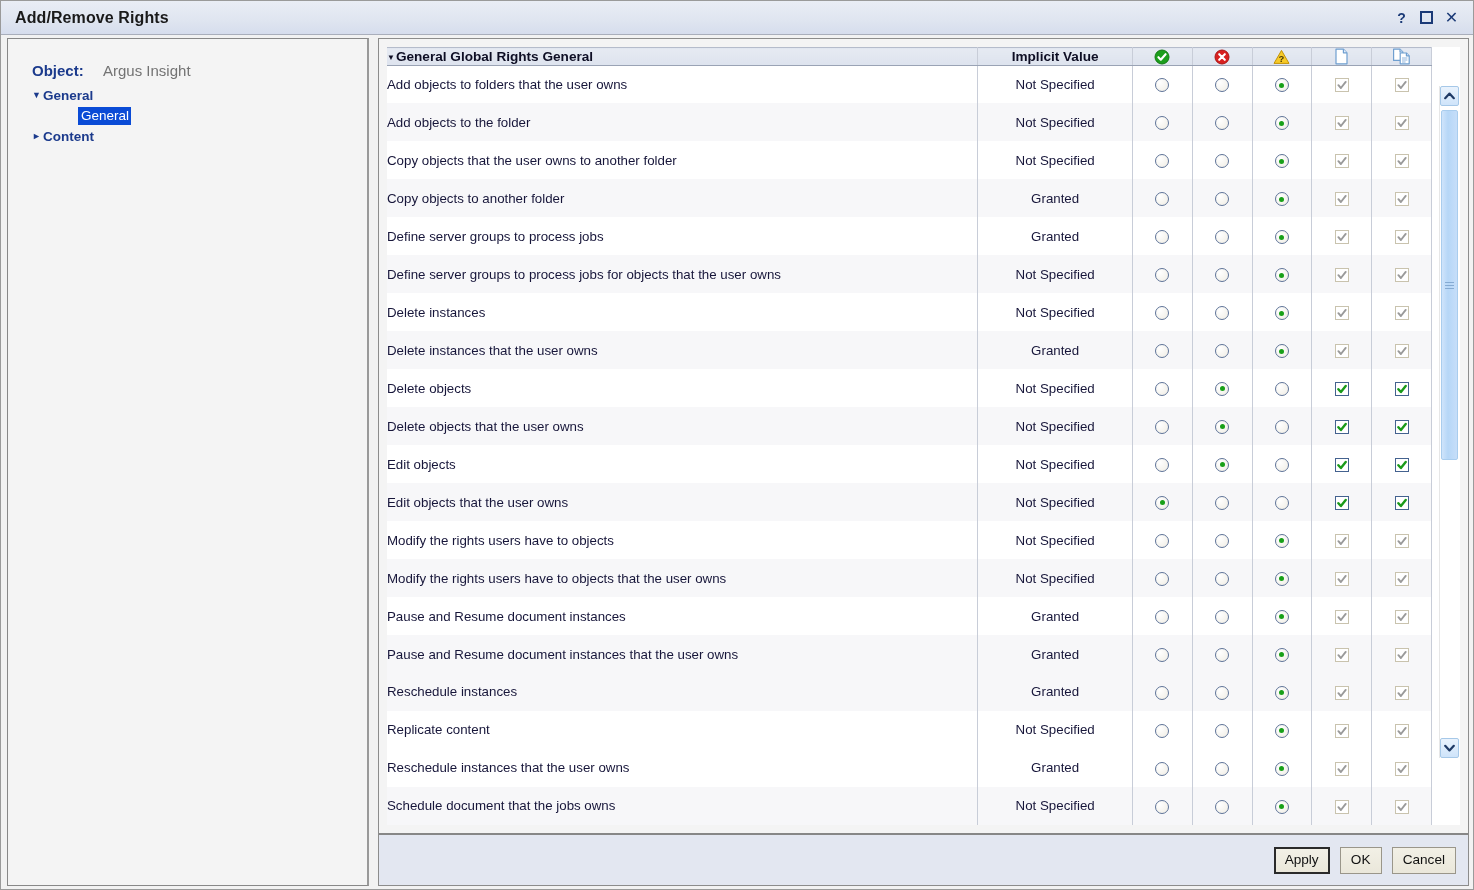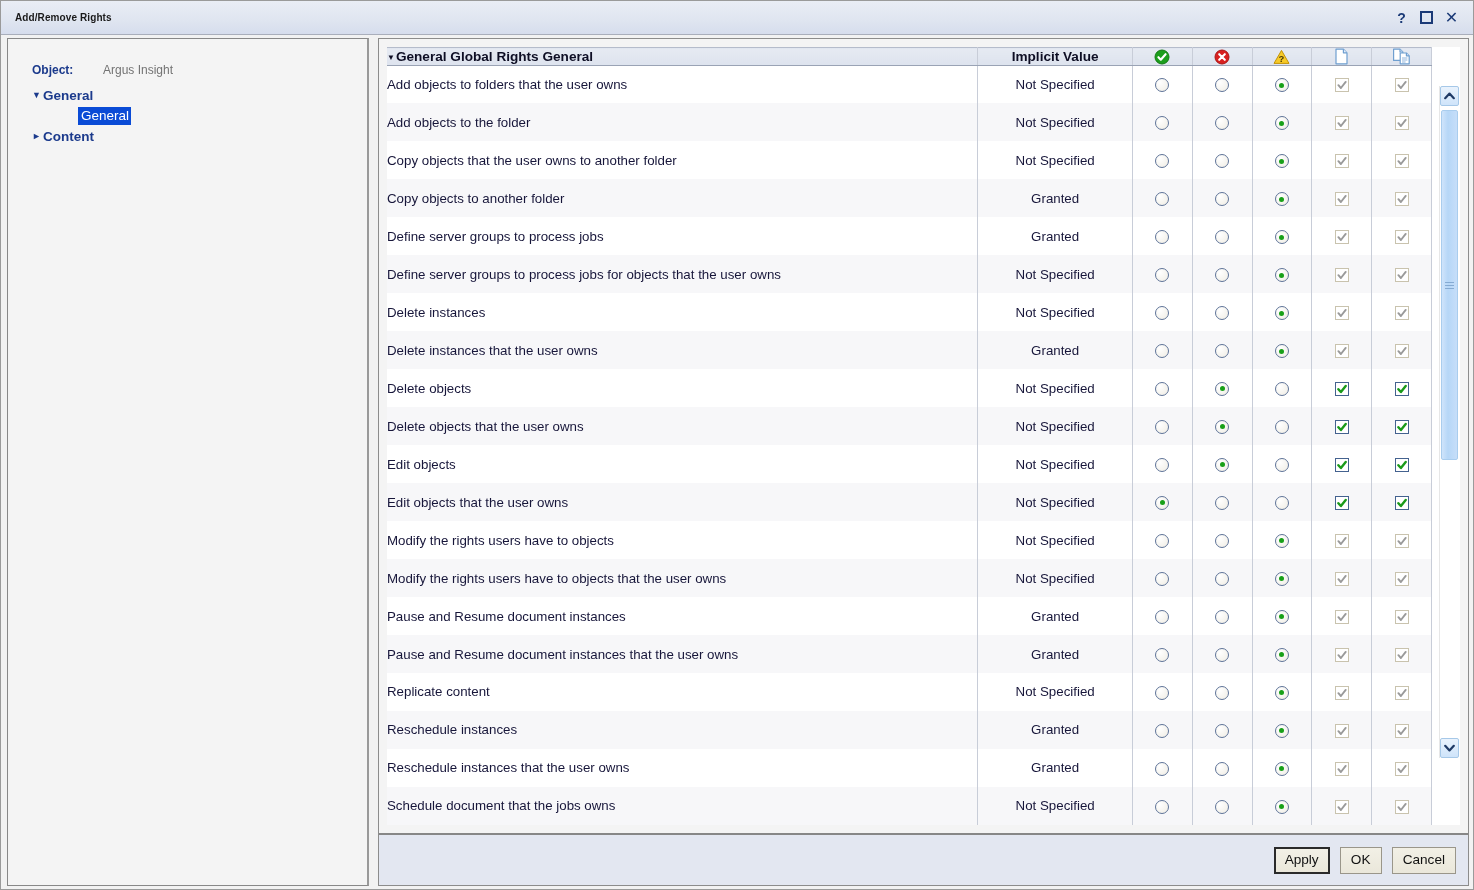--- a/index.html
+++ b/index.html
@@ -22,21 +22,21 @@
 
   
   #titlebar {
     height: 34px; flex: 0 0 34px;
     background: linear-gradient(to bottom, #e9edf5 0%, #dfe5f0 60%, #d6dded 100%);
     border-bottom: 1px solid #a9aebb;
     display: flex; align-items: center;
     padding: 0 6px 0 14px;
   }
   #title-text {
-    font-size: 10px; font-weight: bold; color: #1a1a1a;
+    font-size: 16px; font-weight: bold; color: #1a1a1a;
     letter-spacing: .1px; flex: 1 1 auto;
   }
   .win-btns { display: flex; align-items: center; gap: 11px; padding-right: 8px; }
   .win-btn {
     color: #1b3a77; font-size: 15px; line-height: 1;
     cursor: default; display: flex; align-items: center; justify-content: center;
     width: 15px; height: 15px;
   }
   .win-btn.help { font-weight: bold; font-size: 14px; }
   .win-btn.maxi { border: 2px solid #1b3a77; width: 13px; height: 13px; }
@@ -49,21 +49,21 @@
   }
 
   
   #left-panel {
     width: 362px; flex: 0 0 362px;
     background: #f4f4f4;
     border: 1px solid #888888;
     border-right: 2px solid #999999;
     padding: 22px 0 0 24px;
   }
-  .info-line { display: flex; font-size: 12px; margin-bottom: 5px; line-height: 19px; }
+  .info-line { display: flex; font-size: 15px; margin-bottom: 5px; line-height: 19px; }
   .info-label { font-weight: bold; color: #1b3a8c; }
   .info-label.obj { width: 71px; }
   .info-label.pri { width: 71px; }
   .info-value { color: #737373; }
 
   .tree { margin-top: 3px; }
   .tree-node {
     display: flex; align-items: center;
     font-size: 13.5px; font-weight: bold; color: #1b3a8c;
     line-height: 21px; height: 21px;
@@ -587,42 +587,42 @@
                       <svg class="tick" viewBox="0 0 10 10">
                         <path d="M1.4 5.2 L3.9 8 L8.7 1.9"></path>
                       </svg>
                     </span></td>
                   <td class="c-ctl"><span class="cbox disabled">
                       <svg class="tick" viewBox="0 0 10 10">
                         <path d="M1.4 5.2 L3.9 8 L8.7 1.9"></path>
                       </svg>
                     </span></td>
                 </tr>
-                <tr class="grid-row row-odd">
-                  <td class="c-name"><span>Replicate content</span></td>
-                  <td class="c-impl"><span>Not Specified</span></td>
-                  <td class="c-ctl"><span class="radio"></span></td>
-                  <td class="c-ctl"><span class="radio"></span></td>
-                  <td class="c-ctl"><span class="radio on">
-                      <span class="dot"></span>
-                    </span></td>
-                  <td class="c-ctl"><span class="cbox disabled">
-                      <svg class="tick" viewBox="0 0 10 10">
-                        <path d="M1.4 5.2 L3.9 8 L8.7 1.9"></path>
-                      </svg>
-                    </span></td>
-                  <td class="c-ctl"><span class="cbox disabled">
-                      <svg class="tick" viewBox="0 0 10 10">
-                        <path d="M1.4 5.2 L3.9 8 L8.7 1.9"></path>
-                      </svg>
-                    </span></td>
-                </tr>
                 <tr class="grid-row row-even">
                   <td class="c-name"><span>Reschedule instances</span></td>
                   <td class="c-impl"><span>Granted</span></td>
+                  <td class="c-ctl"><span class="radio"></span></td>
+                  <td class="c-ctl"><span class="radio"></span></td>
+                  <td class="c-ctl"><span class="radio on">
+                      <span class="dot"></span>
+                    </span></td>
+                  <td class="c-ctl"><span class="cbox disabled">
+                      <svg class="tick" viewBox="0 0 10 10">
+                        <path d="M1.4 5.2 L3.9 8 L8.7 1.9"></path>
+                      </svg>
+                    </span></td>
+                  <td class="c-ctl"><span class="cbox disabled">
+                      <svg class="tick" viewBox="0 0 10 10">
+                        <path d="M1.4 5.2 L3.9 8 L8.7 1.9"></path>
+                      </svg>
+                    </span></td>
+                </tr>
+                <tr class="grid-row row-odd">
+                  <td class="c-name"><span>Replicate content</span></td>
+                  <td class="c-impl"><span>Not Specified</span></td>
                   <td class="c-ctl"><span class="radio"></span></td>
                   <td class="c-ctl"><span class="radio"></span></td>
                   <td class="c-ctl"><span class="radio on">
                       <span class="dot"></span>
                     </span></td>
                   <td class="c-ctl"><span class="cbox disabled">
                       <svg class="tick" viewBox="0 0 10 10">
                         <path d="M1.4 5.2 L3.9 8 L8.7 1.9"></path>
                       </svg>
                     </span></td>

